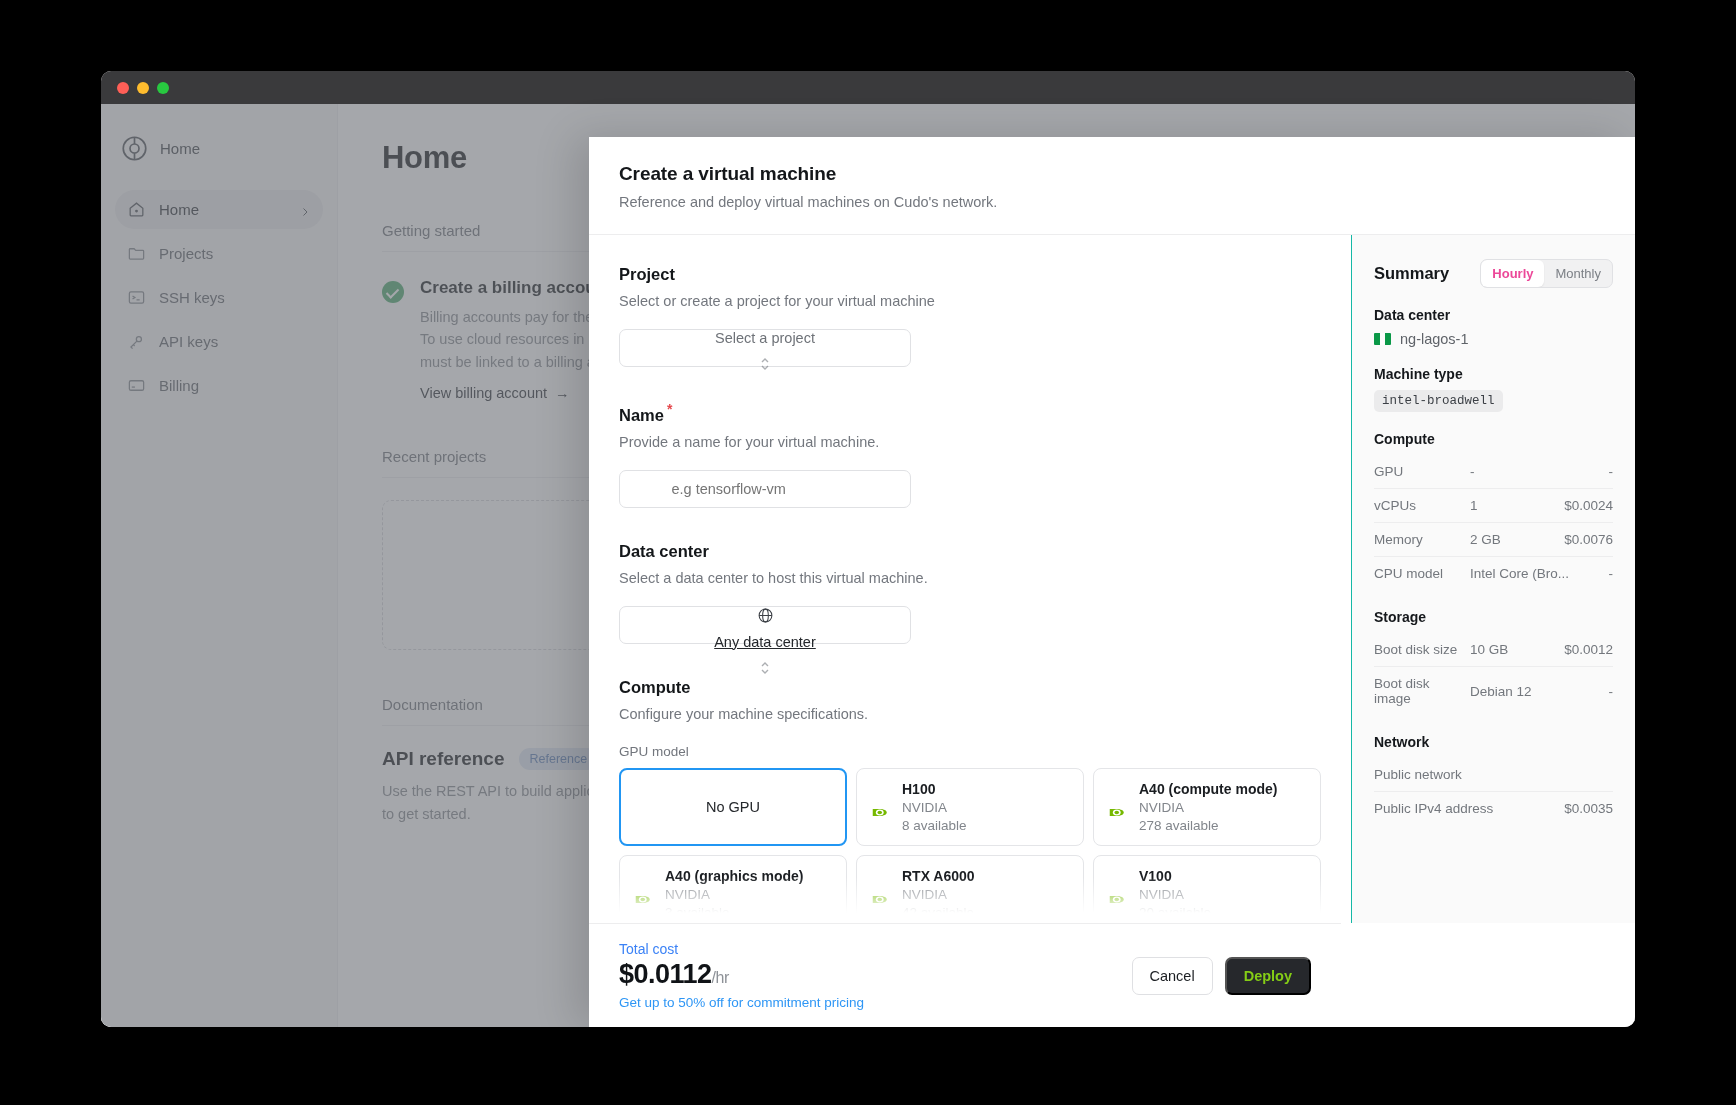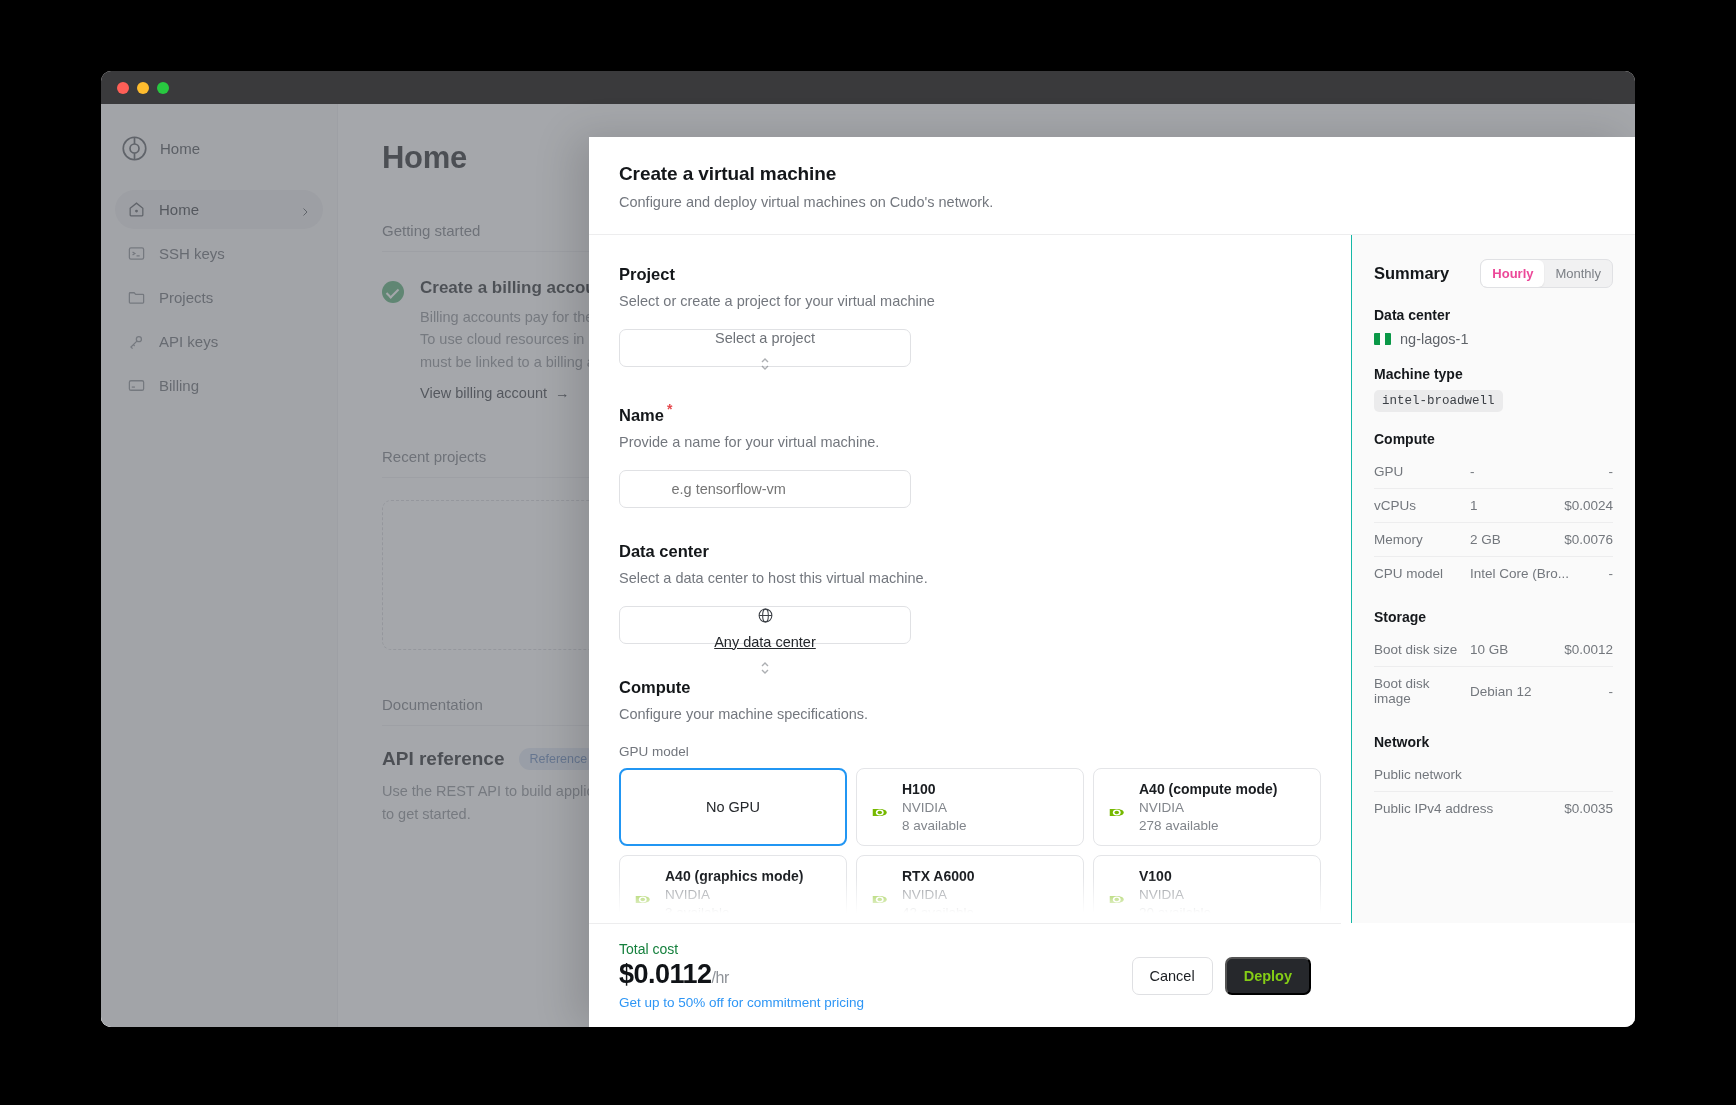--- a/index.html
+++ b/index.html
@@ -168,21 +168,21 @@
   .sum-row .k { width: 96px; flex: 0 0 96px; }
   .sum-row .v { flex: 1; white-space: nowrap; overflow: hidden; text-overflow: ellipsis; }
   .sum-row .p { text-align: right; white-space: nowrap; }
 
   
   .modal-foot {
     border-top: 1px solid #ededee; padding: 17px 30px;
     width: 752px; display: flex; align-items: center; background: #fff;
   }
   .cost-block { flex: 1; }
-  .cost-label { font-size: 14px; color: #15803d; }
+  .cost-label { font-size: 14px; color: #3b82f6; }
   .cost-amount { font-size: 27px; font-weight: 700; color: #101317; margin-top: 2px; letter-spacing: -.5px; }
   .cost-amount .per { font-size: 16px; font-weight: 400; color: #8d9197; }
   .cost-link { font-size: 13.5px; color: #2e96f5; margin-top: 5px; }
   .btns { display: flex; gap: 12px; }
   .btn { font-size: 14.5px; border-radius: 7px; padding: 9px 17px; }
   .btn.cancel { border: 1px solid #dfe0e3; background: #fff; color: #1b1e22; }
   .btn.deploy { background: #26282c; color: #84cc16; font-weight: 700; }
 </style>
 </head>
 <body>
@@ -222,34 +222,34 @@
             <span class="nav-label">Home</span>
             <span class="nav-chev">
               <svg viewBox="0 0 24 24" fill="none" stroke="#4b4f55" stroke-width="2">
                   <polyline points="9 5 16 12 9 19"></polyline>
                 </svg>
             </span>
           </div>
           <div class="nav-item">
             <span class="nav-ico">
               <svg viewBox="0 0 24 24" fill="none" stroke="#82868c" stroke-width="1.6">
+                  <path d="M3 7a1 1 0 0 1 1-1h5l2 2h9a1 1 0 0 1 1 1v9a1 1 0 0 1-1 1H4a1 1 0 0 1-1-1z"></path>
+                </svg>
+            </span>
+            <span class="nav-label">Projects</span>
+          </div>
+          <div class="nav-item">
+            <span class="nav-ico">
+              <svg viewBox="0 0 24 24" fill="none" stroke="#82868c" stroke-width="1.6">
                   <rect x="3" y="5" width="18" height="14" rx="2"></rect>
                   <polyline points="7 10 10 12 7 14"></polyline>
                   <line x1="12" y1="15" x2="16" y2="15"></line>
                 </svg>
             </span>
             <span class="nav-label">SSH keys</span>
-          </div>
-          <div class="nav-item">
-            <span class="nav-ico">
-              <svg viewBox="0 0 24 24" fill="none" stroke="#82868c" stroke-width="1.6">
-                  <path d="M3 7a1 1 0 0 1 1-1h5l2 2h9a1 1 0 0 1 1 1v9a1 1 0 0 1-1 1H4a1 1 0 0 1-1-1z"></path>
-                </svg>
-            </span>
-            <span class="nav-label">Projects</span>
           </div>
           <div class="nav-item">
             <span class="nav-ico">
               <svg viewBox="0 0 24 24" fill="none" stroke="#82868c" stroke-width="1.6">
                   <circle cx="15" cy="9" r="3.2"></circle>
                   <path d="M12.8 11.2 5 19l2 2"></path>
                   <path d="M8 16l1.6 1.6"></path>
                 </svg>
             </span>
             <span class="nav-label">API keys</span>
@@ -297,21 +297,21 @@
           <div class="doc-body">Use the REST API to build applications. Read the API reference to get started.</div>
         </div>
       </div>
 
       <div class="scrim"></div>
 
       <div class="modal">
 
         <div class="modal-head">
           <div class="modal-title">Create a virtual machine</div>
-          <div class="modal-sub">Configure and deploy virtual machines on Cudo's network.</div>
+          <div class="modal-sub">Reference and deploy virtual machines on Cudo's network.</div>
         </div>
 
         <div class="modal-mid">
 
           <div class="form-col">
 
             <div class="fgroup">
               <div class="fsec-title">Project</div>
               <div class="fsec-sub">Select or create a project for your virtual machine</div>
               <div class="field">

